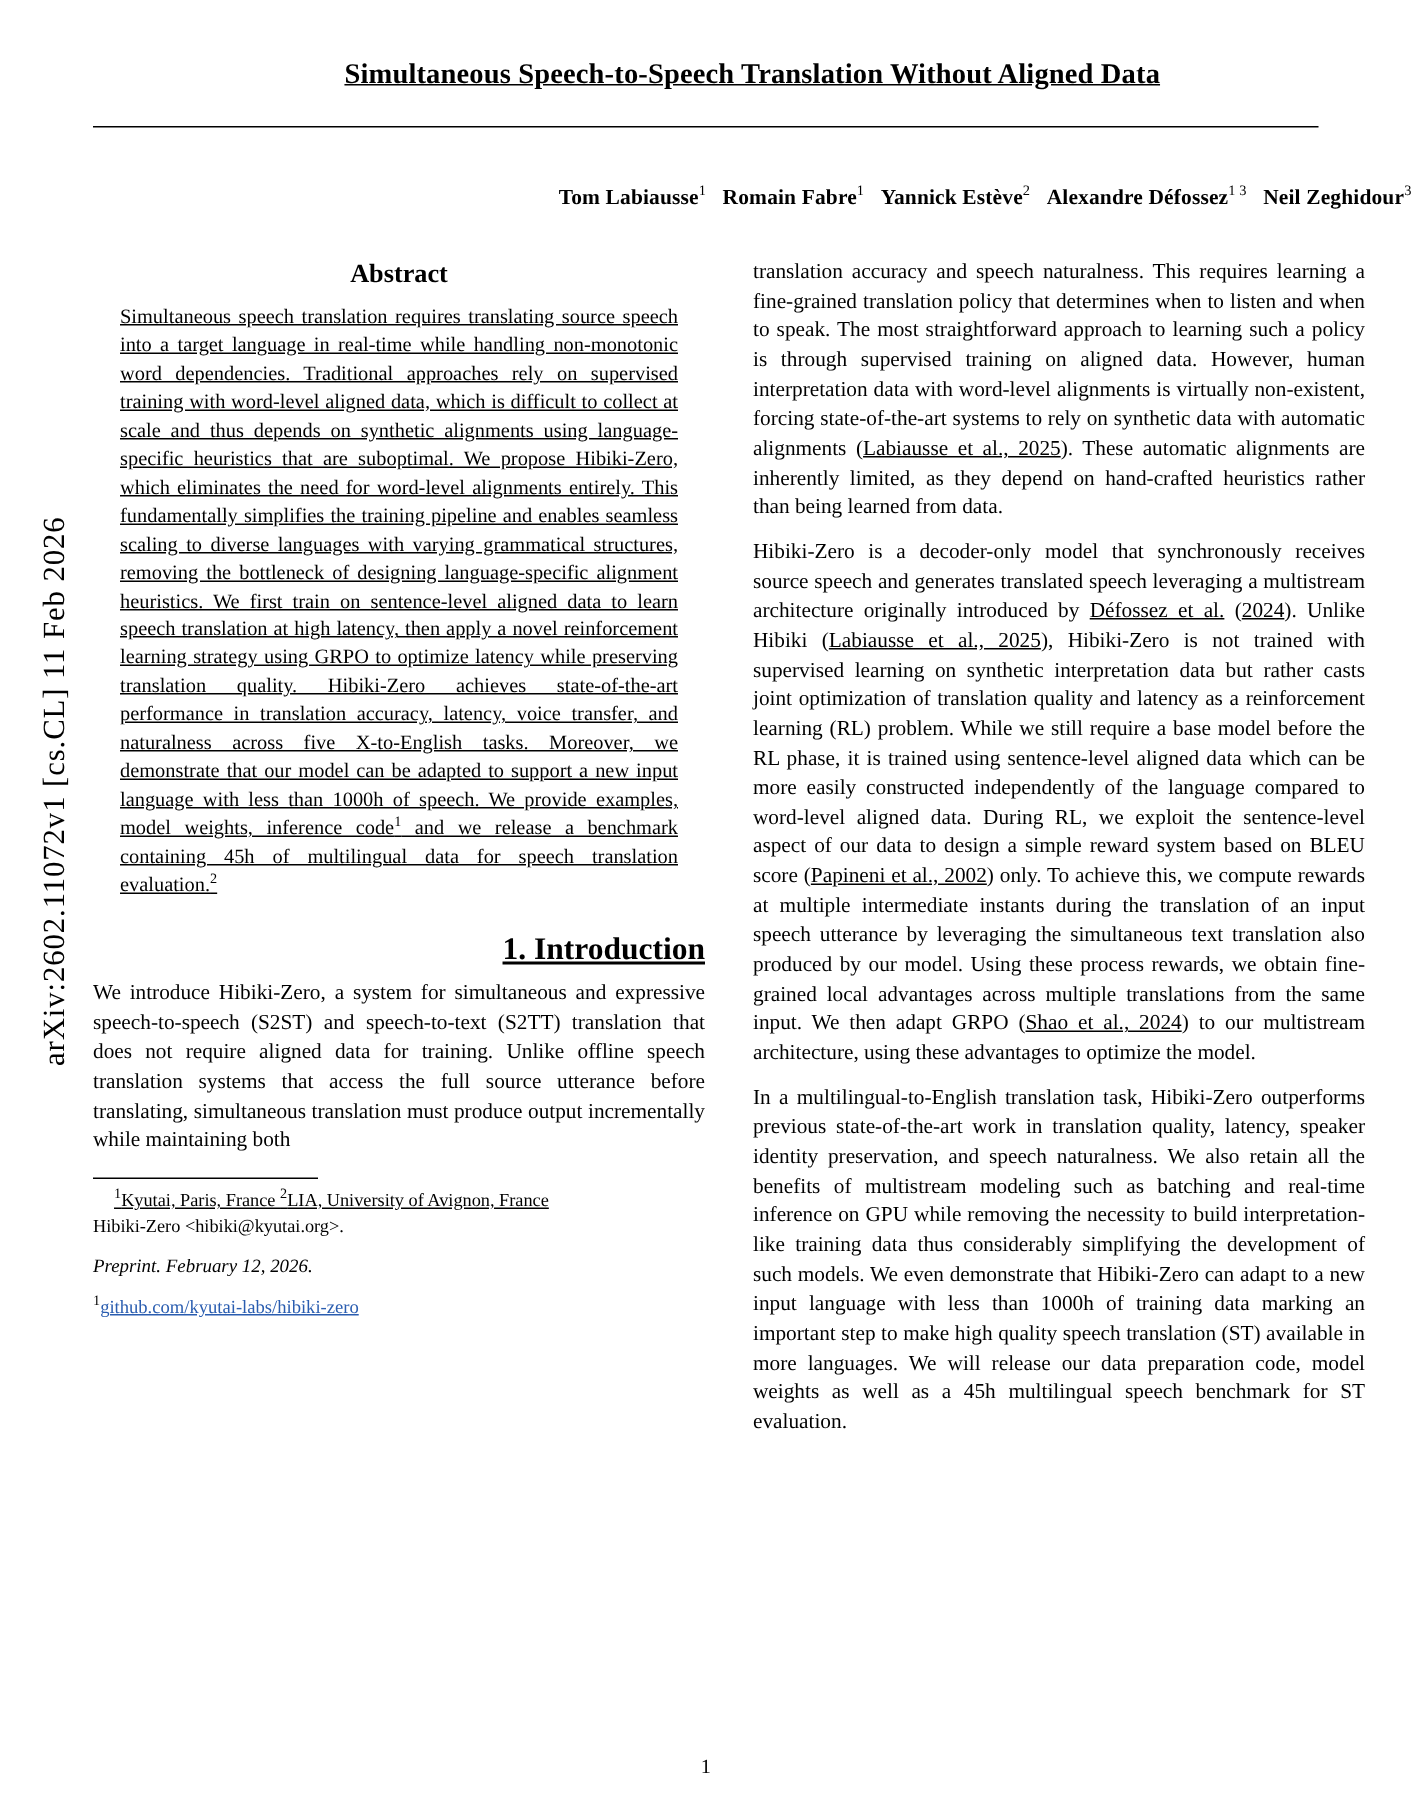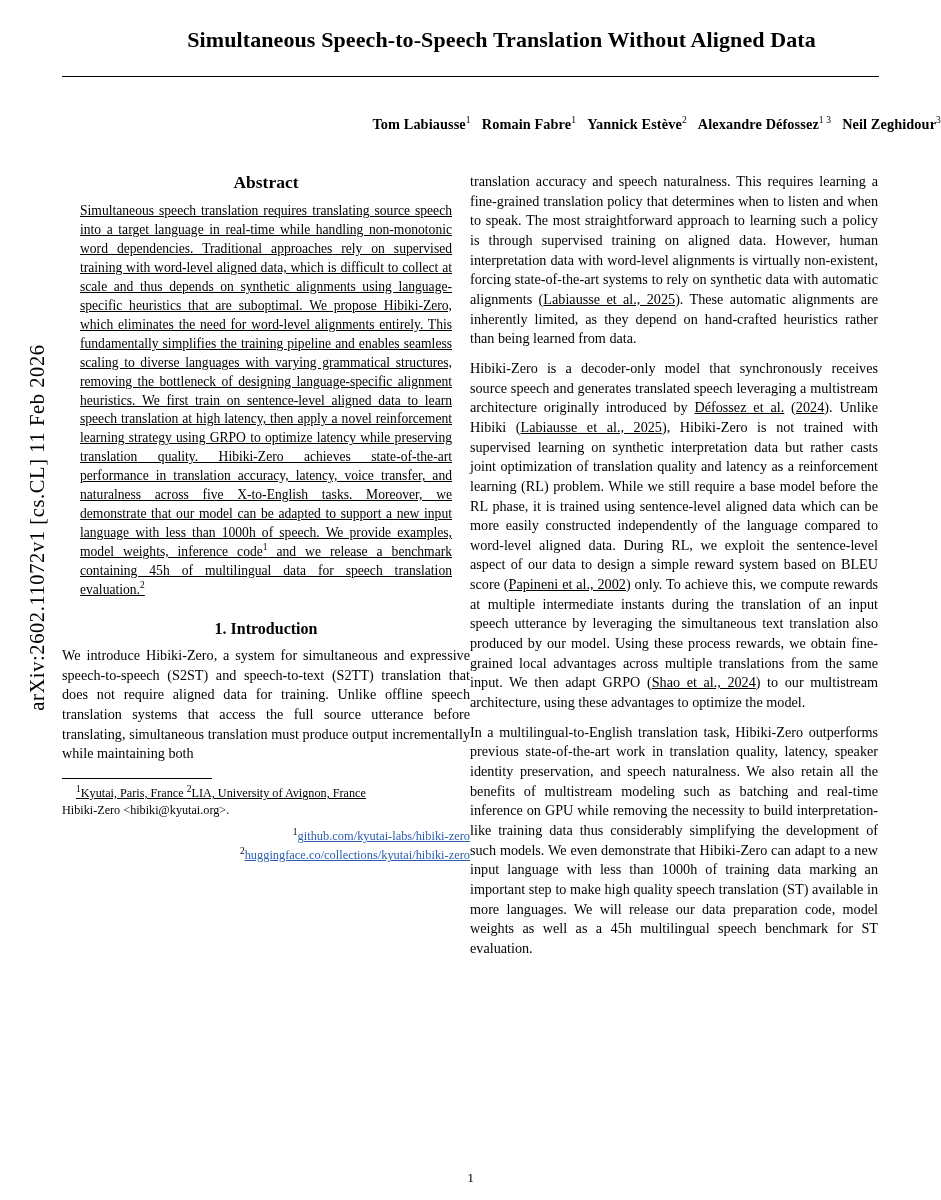--- a/index.html
+++ b/index.html
@@ -34,26 +34,27 @@
 
   .page {
     position: absolute;
     left: 62px;
     top: 0;
     width: 879px;
     height: 1200px;
   }
 
   .title {
-    margin: 0;
+    margin: 12px;
     padding-top: 27px;
     text-align: center;
-    font-size: 22px;
+    font-size: 19px;
     font-weight: bold;
     letter-spacing: 0.1px;
+    text-decoration: underline;
   }
 
   .rule {
     border: 0;
     border-top: 1.1px solid #000;
     margin: 23px 0 0 0;
     width: 817px;
   }
 
   .authors {
@@ -69,20 +70,21 @@
     vertical-align: super;
   }
   .authors .gap { display: inline-block; width: 11px; }
 
   .columns {
     position: absolute;
     top: 172px;
     left: 0;
     width: 879px;
     display: flex;
+    gap: 32px;
   }
   .col {
     width: 408px;
   }
 
   .abstract-head {
     text-align: center;
     font-size: 17.5px;
     font-weight: bold;
     margin: 0 0 9px 0;
@@ -99,24 +101,25 @@
   .abstract-body {
     padding: 0 18px;
     text-decoration: underline;
   }
   .abstract-body p.body {
     font-size: 13.6px;
     line-height: 1.395;
   }
 
   h2.section {
-    font-size: 16px;
+    font-size: 21px;
     font-weight: bold;
     margin: 20px 0 8px 0;
-    text-align: center;
+    text-align: right;
+    text-decoration: underline;
   }
 
   sup { font-size: 9.5px; vertical-align: super; line-height: 0; }
 
   .footnote-rule {
     border: 0;
     border-top: 0.9px solid #000;
     width: 150px;
     margin: 14px 0 6px 0;
   }
@@ -136,21 +139,21 @@
     color: #2a5db0;
     text-decoration: underline;
   }
   .cite { color: #000000; }
   .fn-links {
     margin-top: 9px;
     font-size: 12.4px;
     text-align: center;
     line-height: 1.5;
   }
-  .fn-links div { text-align: right; }
+  .fn-links div { text-align: left; }
 
   .it { }
 
   .page-number {
     position: absolute;
     bottom: 14px;
     left: 0;
     width: 817px;
     text-align: center;
     font-size: 13.5px;
@@ -178,23 +181,23 @@
         <p class="body"><span>Simultaneous speech translation requires translating source speech into a target language in real-time while handling non-monotonic word dependencies. Traditional approaches rely on supervised training with word-level aligned data, which is difficult to collect at scale and thus depends on synthetic alignments using language-specific heuristics that are suboptimal. We propose Hibiki-Zero, which eliminates the need for word-level alignments entirely. This fundamentally simplifies the training pipeline and enables seamless scaling to diverse languages with varying grammatical structures, removing the bottleneck of designing language-specific alignment heuristics. We first train on sentence-level aligned data to learn speech translation at high latency, then apply a novel reinforcement learning strategy using GRPO to optimize latency while preserving translation quality. Hibiki-Zero achieves state-of-the-art performance in translation accuracy, latency, voice transfer, and naturalness across five X-to-English tasks. Moreover, we demonstrate that our model can be adapted to support a new input language with less than 1000h of speech. We provide examples, model weights, inference code</span><sup>1</sup><span> and we release a benchmark containing 45h of multilingual data for speech translation evaluation.</span><sup>2</sup></p>
       </div>
 
       <h2 class="section">1. Introduction</h2>
       <p class="body">We introduce Hibiki-Zero, a system for simultaneous and expressive speech-to-speech (S2ST) and speech-to-text (S2TT) translation that does not require aligned data for training. Unlike offline speech translation systems that access the full source utterance before translating, simultaneous translation must produce output incrementally while maintaining both</p>
 
       <hr class="footnote-rule">
       <div class="footnotes">
         <div class="fn-line indent"><sup>1</sup><span>Kyutai, Paris, France </span><sup>2</sup><span>LIA, University of Avignon, France</span></div>
         <div class="fn-line">Hibiki-Zero &lt;hibiki@kyutai.org&gt;.</div>
+        <div class="preprint">Preprint. February 12, 2026.</div>
         <div class="fn-links">
           <div><sup>1</sup><a class="link" href="#">github.com/kyutai-labs/hibiki-zero</a></div>
-          <div><sup>2</sup><a class="link" href="#">huggingface.co/collections/kyutai/hibiki-zero</a></div>
         </div>
       </div>
     </div>
 
     <div class="col">
       <p class="body"><span>translation accuracy and speech naturalness. This requires learning a fine-grained translation policy that determines when to listen and when to speak. The most straightforward approach to learning such a policy is through supervised training on aligned data. However, human interpretation data with word-level alignments is virtually non-existent, forcing state-of-the-art systems to rely on synthetic data with automatic alignments (</span><a class="cite" href="#">Labiausse et al., 2025</a><span>). These automatic alignments are inherently limited, as they depend on hand-crafted heuristics rather than being learned from data.</span></p>
 
       <p class="body"><span>Hibiki-Zero is a decoder-only model that synchronously receives source speech and generates translated speech leveraging a multistream architecture originally introduced by </span><a class="cite" href="#">Défossez et al.</a><span> (</span><a class="cite" href="#">2024</a><span>). Unlike Hibiki (</span><a class="cite" href="#">Labiausse et al., 2025</a><span>), Hibiki-Zero is not trained with supervised learning on synthetic interpretation data but rather casts joint optimization of translation quality and latency as a reinforcement learning (RL) problem. While we still require a base model before the RL phase, it is trained using sentence-level aligned data which can be more easily constructed independently of the language compared to word-level aligned data. During RL, we exploit the sentence-level aspect of our data to design a simple reward system based on BLEU score (</span><a class="cite" href="#">Papineni et al., 2002</a><span>) only. To achieve this, we compute rewards at multiple intermediate instants during the translation of an input speech utterance by leveraging the simultaneous text translation also produced by our model. Using these </span><span class="it">process rewards</span><span>, we obtain fine-grained local </span><span class="it">advantages</span><span> across multiple translations from the same input. We then adapt GRPO (</span><a class="cite" href="#">Shao et al., 2024</a><span>) to our multistream architecture, using these advantages to optimize the model.</span></p>
 
       <p class="body">In a multilingual-to-English translation task, Hibiki-Zero outperforms previous state-of-the-art work in translation quality, latency, speaker identity preservation, and speech naturalness. We also retain all the benefits of multistream modeling such as batching and real-time inference on GPU while removing the necessity to build interpretation-like training data thus considerably simplifying the development of such models. We even demonstrate that Hibiki-Zero can adapt to a new input language with less than 1000h of training data marking an important step to make high quality speech translation (ST) available in more languages. We will release our data preparation code, model weights as well as a 45h multilingual speech benchmark for ST evaluation.</p>

